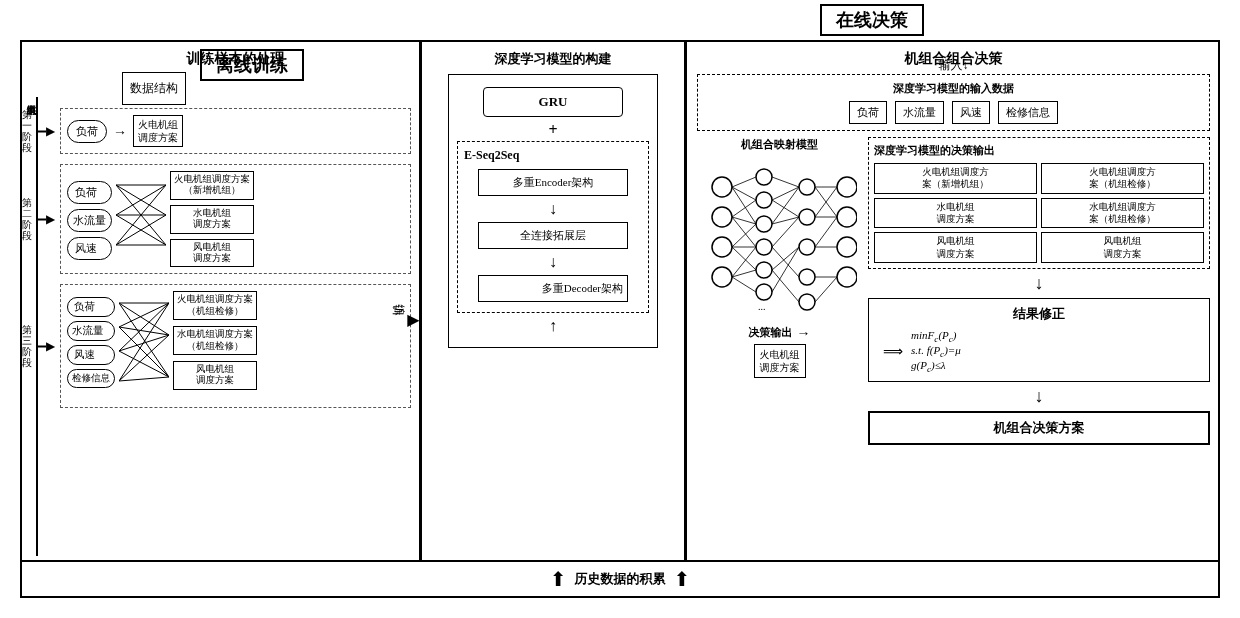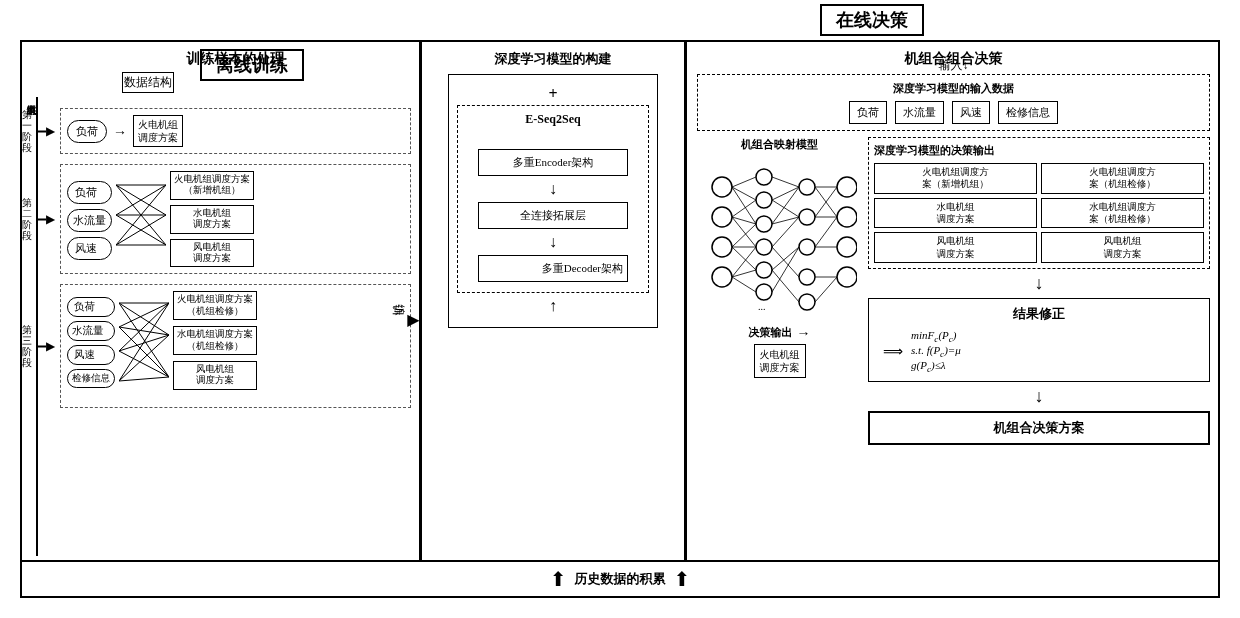--- a/index.html
+++ b/index.html
@@ -28,21 +28,21 @@
     <div style="position:absolute; left:180px; top:4px; font-size:18px; font-weight:bold; border:2px solid #000; padding:2px 14px; background:#fff;margin-top:45px;">离线训练</div>
     <div style="position:absolute; left:800px; top:4px; font-size:18px; font-weight:bold; border:2px solid #000; padding:2px 14px; background:#fff;">在线决策</div>
   </div>
 
   <div style="width:1200px; height:558px; border:2px solid #000; position:relative; display:flex; overflow:hidden;">
 
     <div style="width:400px; border-right:3px solid #000; position:relative; padding:8px 8px 8px 38px; flex-shrink:0;">
 
       <div style="text-align:center; font-size:14px; font-weight:bold; margin-bottom:4px;">训练样本的处理</div>
 
-      <div style="text-align:center; font-size:12px; border:1px solid #000; padding:1px; margin-bottom:6px; display:inline-block; position:absolute; left:100px; top:30px;">数据结构</div>
+      <div style="text-align:center; font-size:12px; border:1px solid #000; padding:7px; margin-bottom:6px; display:inline-block; position:absolute; left:100px; top:30px;">数据结构</div>
 
       <div style="position:absolute; left:14px; top:55px; bottom:40px; width:2px; background:#000;"></div>
 
       <div style="position:absolute; left:2px; top:55px; font-size:10px; writing-mode:vertical-rl; white-space:nowrap;">电力系统发展</div>
 
       <div style="position:relative; margin-bottom:10px; margin-top:40px;">
 
         <div style="position:absolute; left:-22px; top:50%; transform:translateY(-50%); display:flex; align-items:center;">
           <div style="width:8px; height:2px; background:#000;"></div>
           <span style="font-size:12px;">▶</span>
@@ -141,25 +141,26 @@
         <span style="font-size:16px;">▶</span>
       </div>
     </div>
 
     <div style="width:265px; border-right:3px solid #000; position:relative; padding:8px; flex-shrink:0; display:flex; flex-direction:column; align-items:center;">
 
       <div style="text-align:center; font-size:13px; font-weight:bold; margin-bottom:6px;">深度学习模型的构建</div>
 
       <div style="border:1px solid #000; padding:8px; width:210px;">
 
+        <div style="border:1px solid #000; border-radius:4px; text-align:center; padding:6px; margin:4px auto; width:140px; font-size:13px; font-weight:bold;">GRU</div>
 
         <div style="text-align:center; font-size:16px; font-weight:bold; margin:2px 0;">+</div>
 
         <div style="border:1px dashed #000; padding:6px; margin:2px 0;">
-          <div style="text-align:center; font-size:12px; font-weight:bold; margin-bottom:22px;">E-Seq2Seq</div>
+          <div style="font-size:12px; font-weight:bold; margin-bottom:6px;">E-Seq2Seq</div>
 
           <div style="border:1px solid #000; text-align:center; padding:5px 4px; margin:4px auto; font-size:11px; width:150px;">多重Encoder架构</div>
 
           <div style="text-align:center; font-size:16px;">↓</div>
 
           <div style="border:1px solid #000; text-align:center; padding:5px 4px; margin:4px auto; font-size:11px; width:150px;">全连接拓展层</div>
 
           <div style="text-align:center; font-size:16px;">↓</div>
 
           <div style="border:1px solid #000; text-align:right; padding:5px 4px; margin:4px auto; font-size:11px; width:150px;">多重Decoder架构</div>

